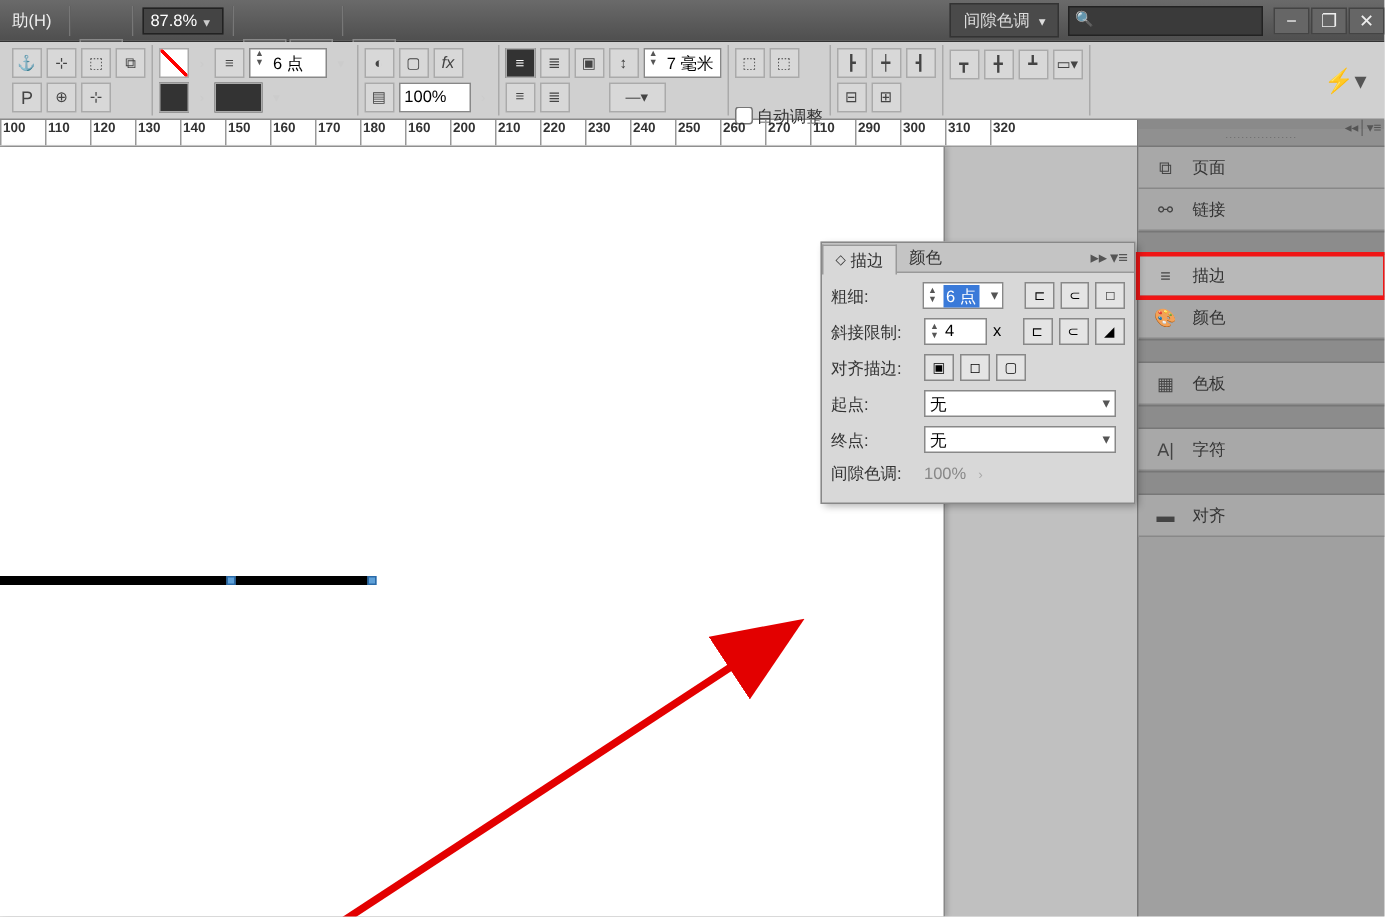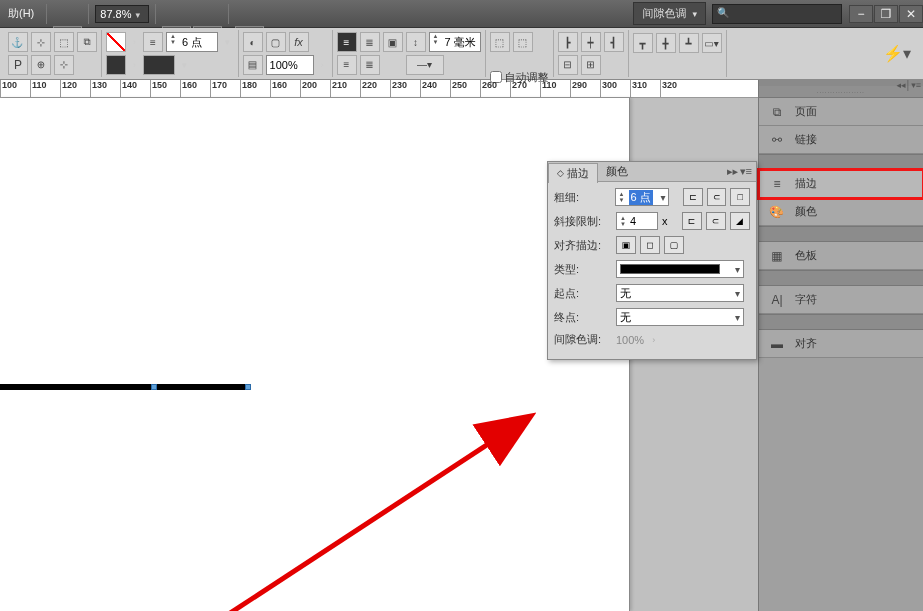--- a/index.html
+++ b/index.html
@@ -294,26 +294,20 @@
       <span class="capbtn">⊂</span>
       <span class="capbtn">◢</span>
     </div>
     <div class="frow">
       <span class="lbl">对齐描边:</span>
       <span class="capbtn">▣</span>
       <span class="capbtn">◻</span>
       <span class="capbtn">▢</span>
     </div>
     <div class="frow">
-      <span class="lbl">类型:</span>
-      <span class="pfield sel" style="width:128px">
-          <span class="swatch" style="width:100px;height:10px"></span>
-        </span>
-    </div>
-    <div class="frow">
       <span class="lbl">起点:</span>
       <span class="pfield sel" style="width:128px">
           <span>无</span>
         </span>
     </div>
     <div class="frow">
       <span class="lbl">终点:</span>
       <span class="pfield sel" style="width:128px">
           <span>无</span>
         </span>

